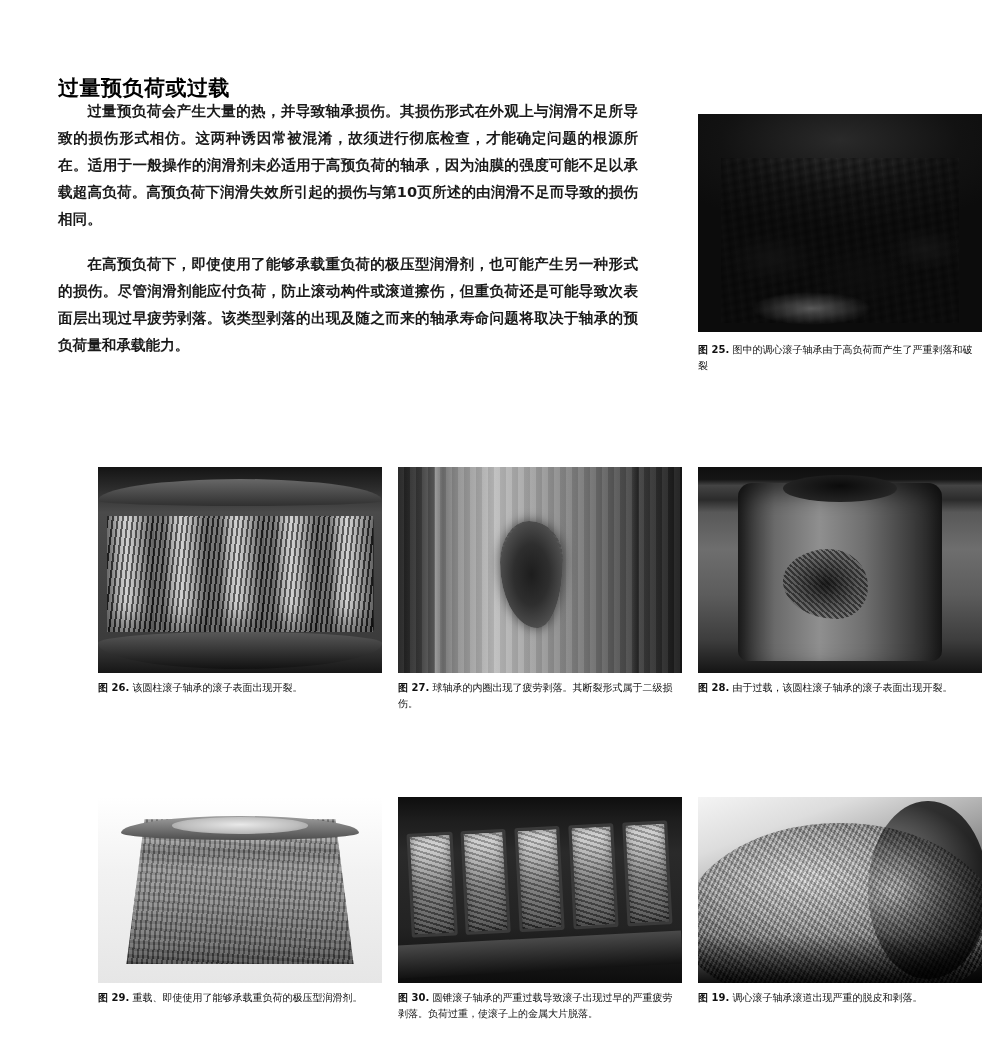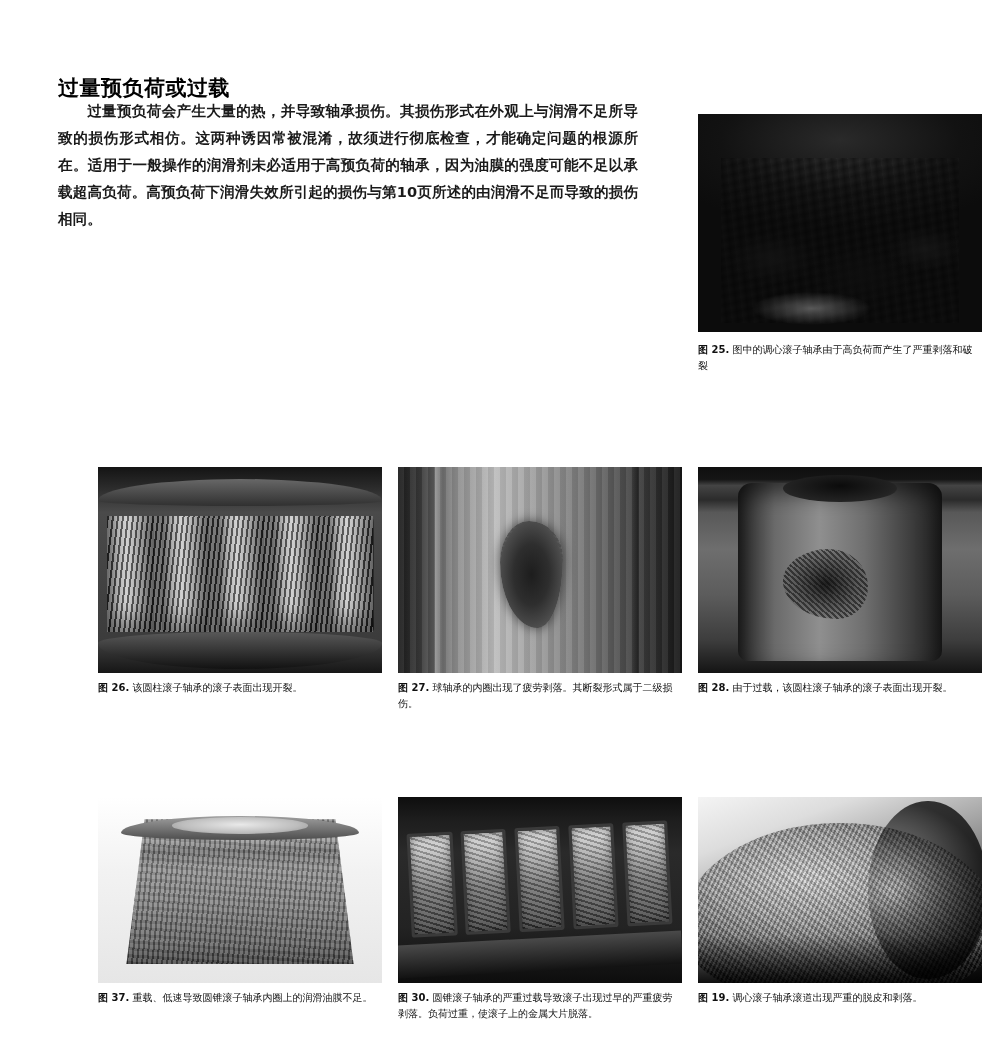--- a/index.html
+++ b/index.html
@@ -290,20 +290,21 @@
 </style>
 </head>
 <body>
 
 <div class="page">
 
   <h1 class="heading">过量预负荷或过载</h1>
 
   <div class="text-col">
     <p class="para">过量预负荷会产生大量的热，并导致轴承损伤。其损伤形式在外观上与润滑不足所导致的损伤形式相仿。这两种诱因常被混淆，故须进行彻底检查，才能确定问题的根源所在。适用于一般操作的润滑剂未必适用于高预负荷的轴承，因为油膜的强度可能不足以承载超高负荷。高预负荷下润滑失效所引起的损伤与第10页所述的由润滑不足而导致的损伤相同。</p>
+    <p class="para">在高预负荷下，即使使用了能够承载重负荷的极压型润滑剂，也可能产生另一种形式的损伤。尽管润滑剂能应付负荷，防止滚动构件或滚道擦伤，但重负荷还是可能导致次表面层出现过早疲劳剥落。该类型剥落的出现及随之而来的轴承寿命问题将取决于轴承的预负荷量和承载能力。</p>
   </div>
 
   <figure class="fig" id="fig25">
     <div class="photo">
       <div class="ph p25"></div>
     </div>
     <figcaption class="caption"><b>图 25.</b><span> 图中的调心滚子轴承由于高负荷而产生了严重剥落和破裂</span></figcaption>
   </figure>
 
   <figure class="fig" id="fig26">
@@ -346,21 +347,21 @@
   </figure>
 
   <figure class="fig" id="fig29">
     <div class="photo">
       <div class="ph p29">
         <div class="ring"></div>
         <div class="flange"></div>
         <div class="bore"></div>
       </div>
     </div>
-    <figcaption class="caption"><b>图 37.</b><span> 重载、低速导致圆锥滚子轴承内圈上的润滑油膜不足。</span></figcaption>
+    <figcaption class="caption"><b>图 29.</b><span> 重载、即使使用了能够承载重负荷的极压型润滑剂。</span></figcaption>
   </figure>
 
   <figure class="fig" id="fig30">
     <div class="photo">
       <div class="ph p30">
         <div class="pockets">
           <div class="pocket"></div>
           <div class="pocket"></div>
           <div class="pocket"></div>
           <div class="pocket"></div>

